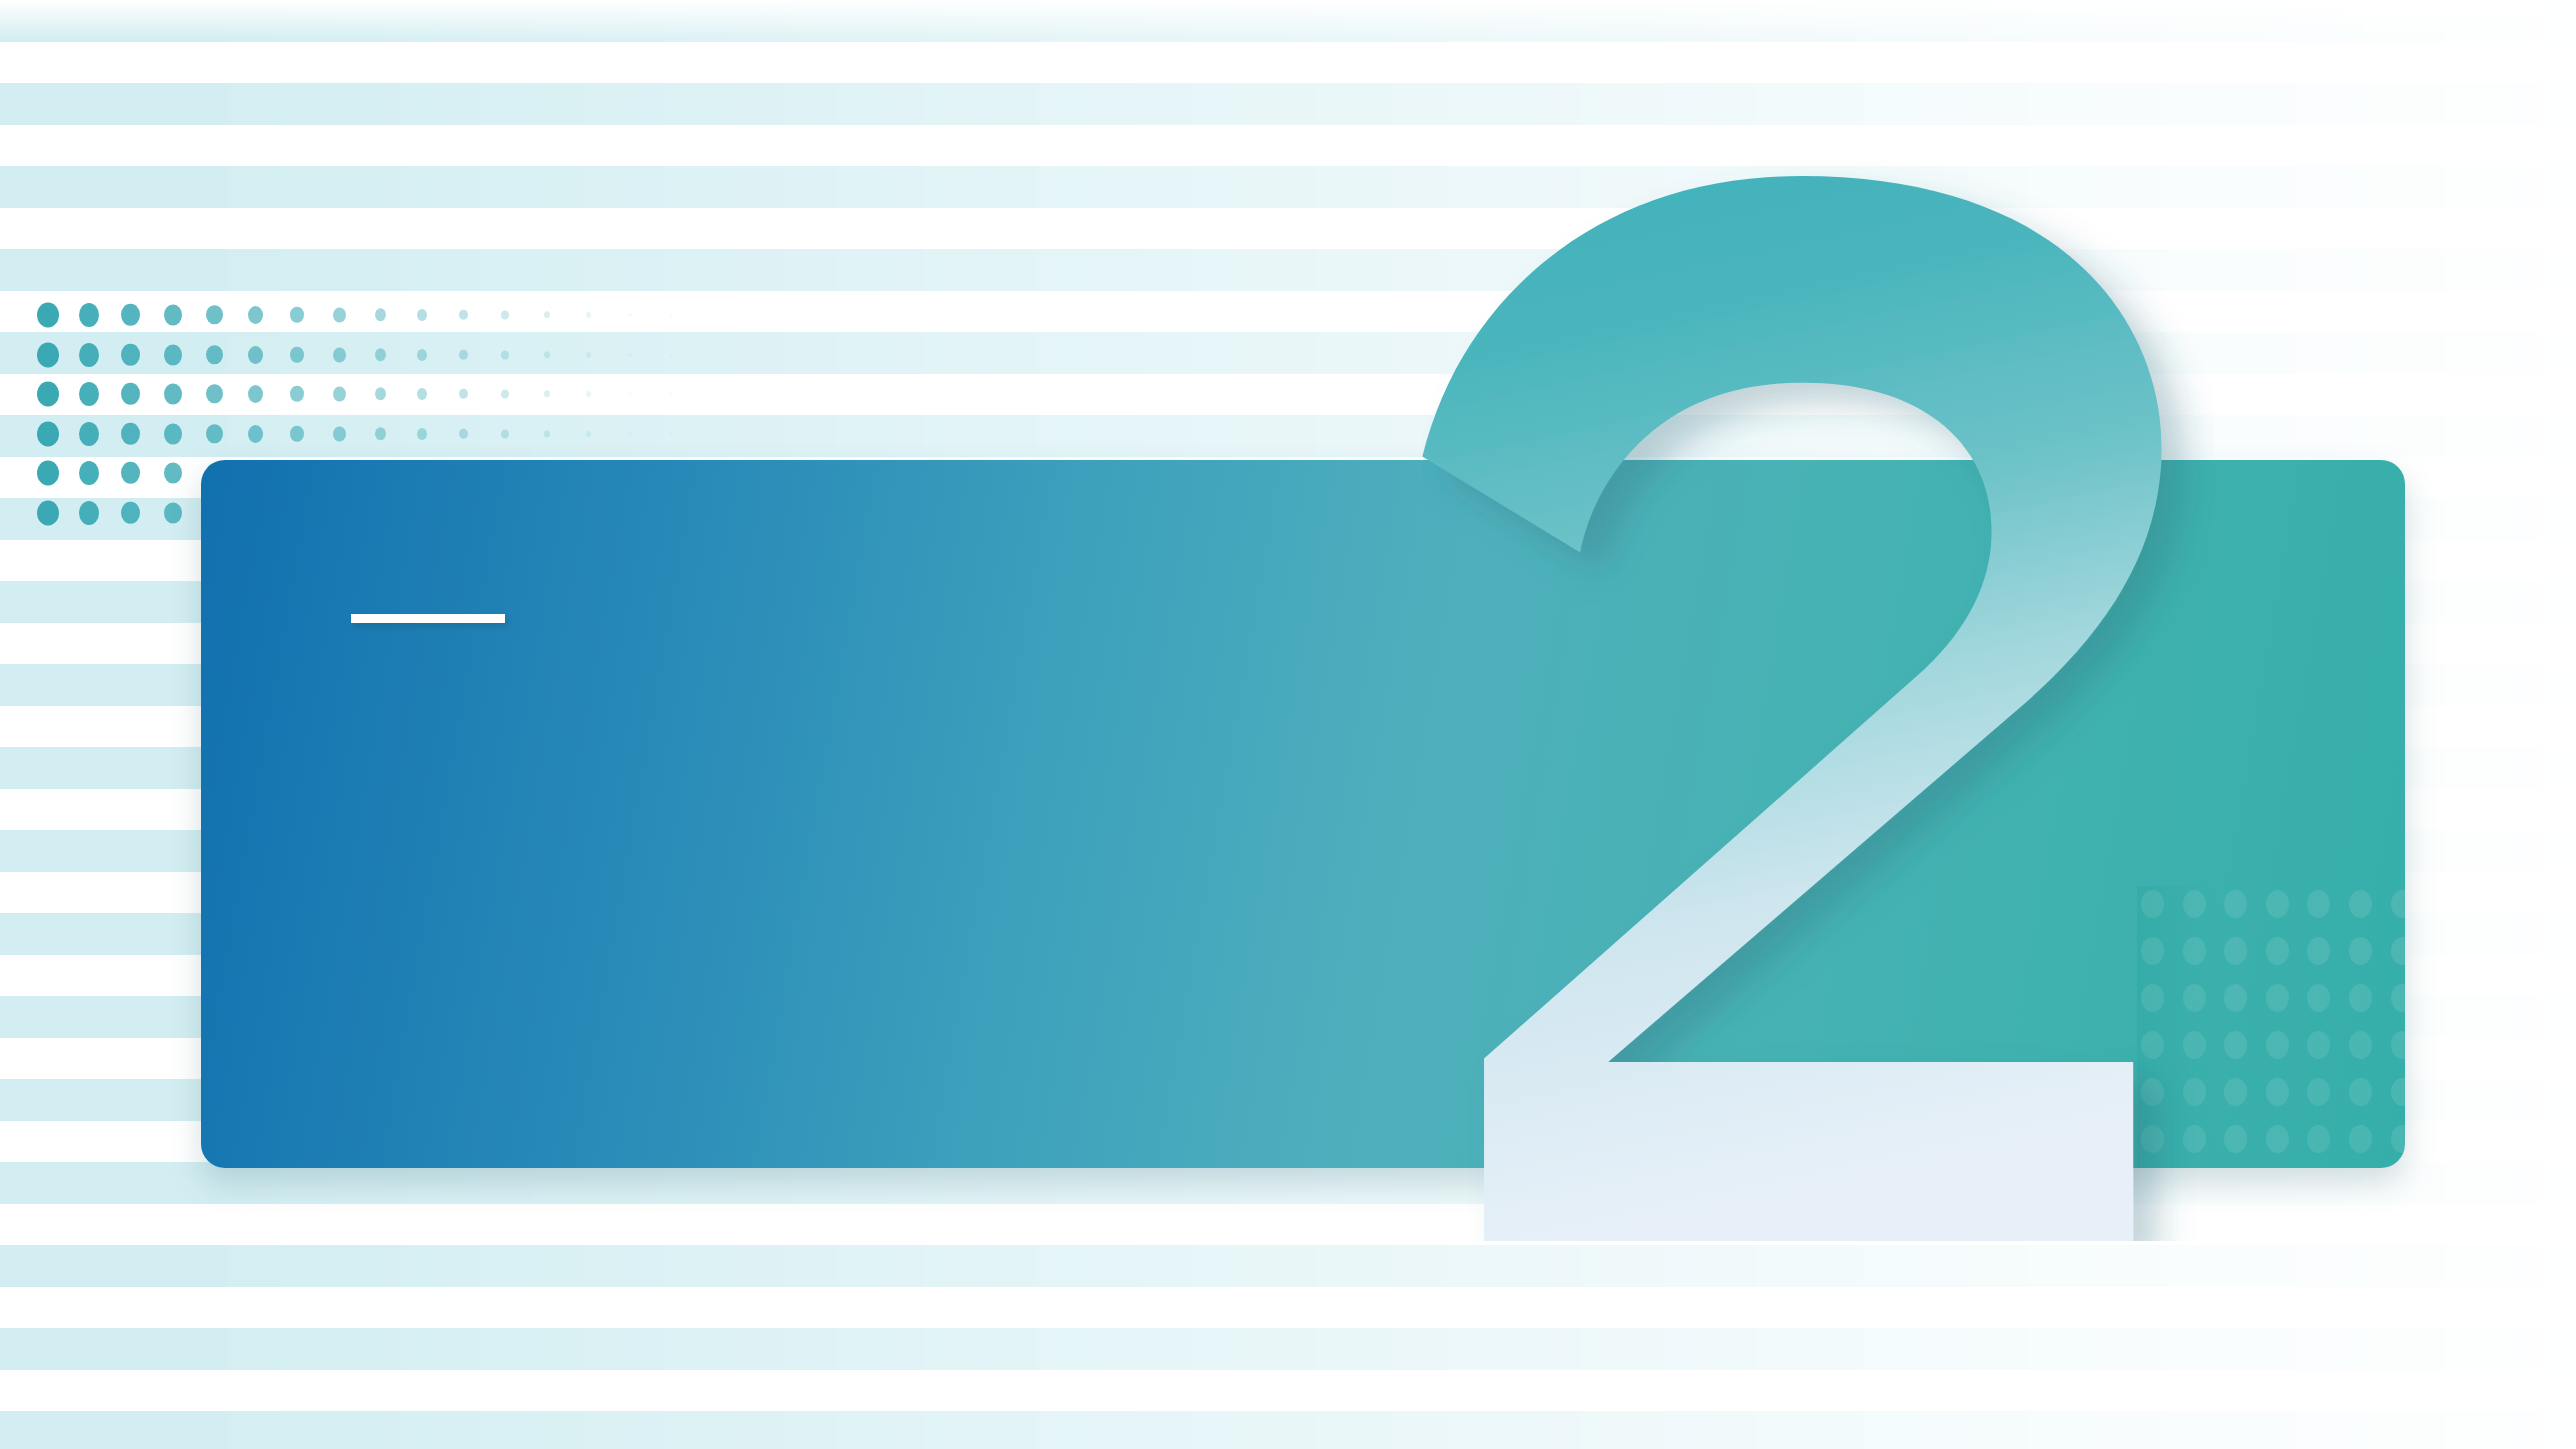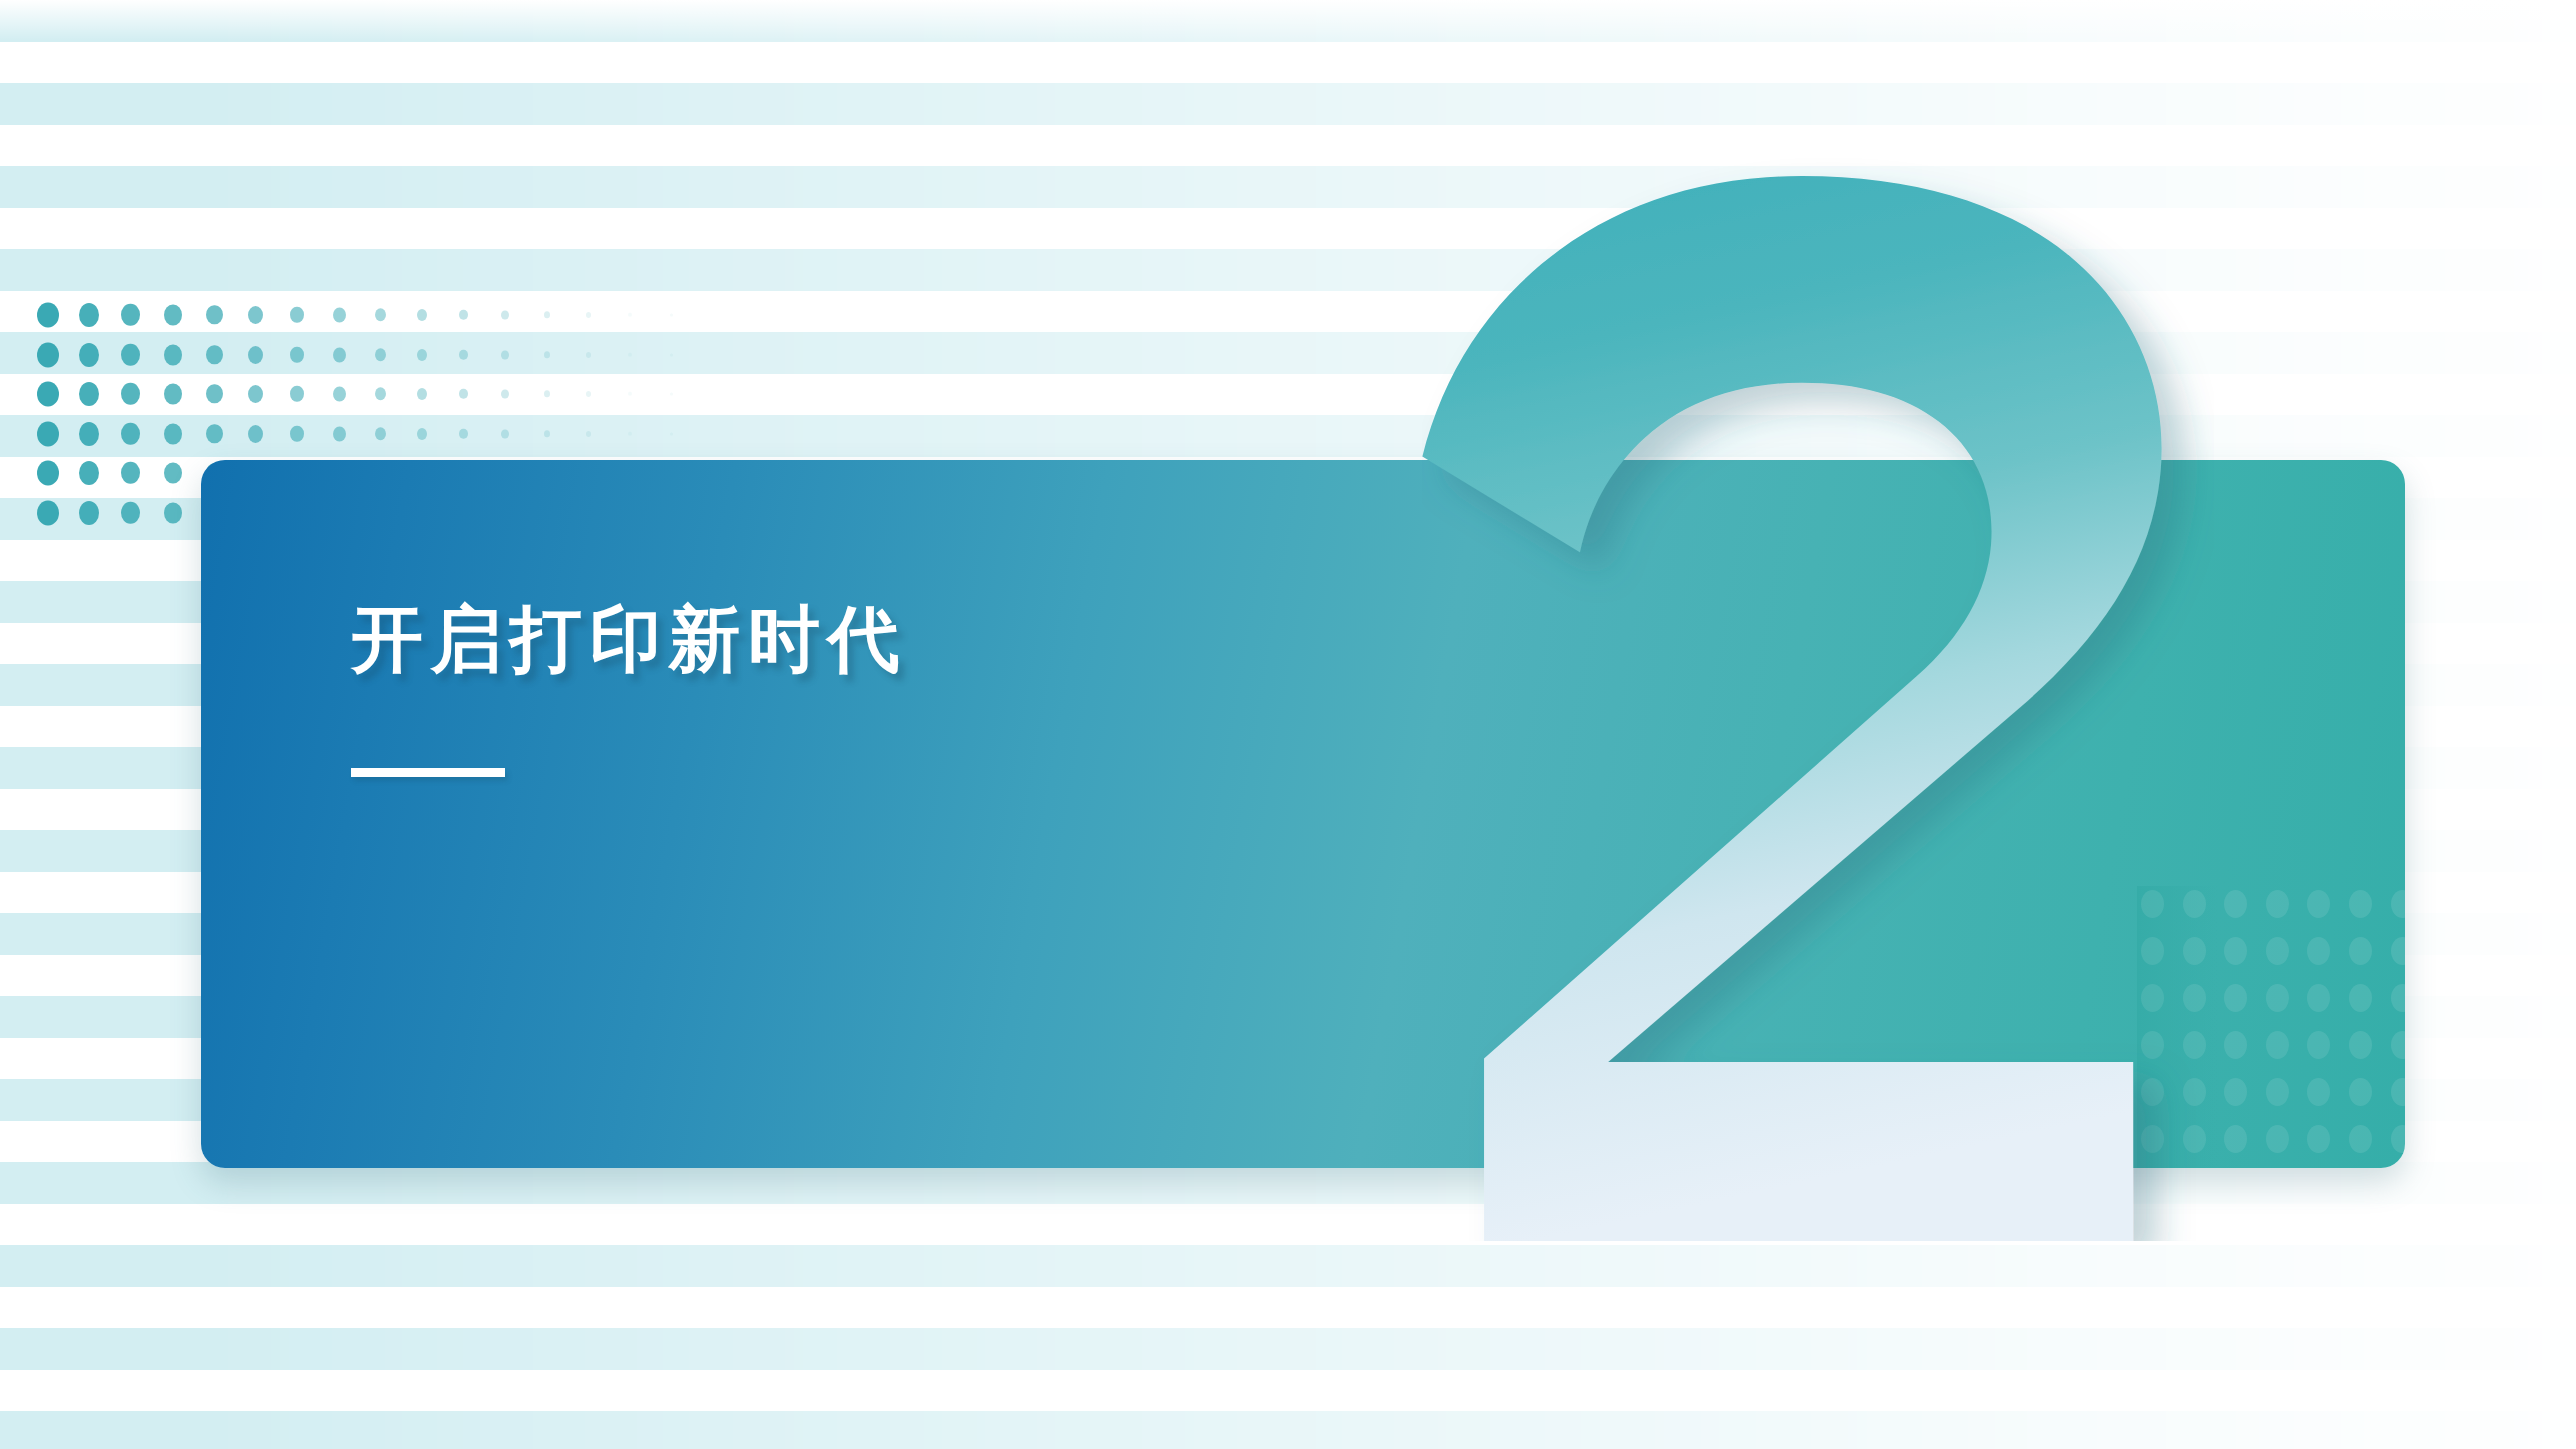--- a/index.html
+++ b/index.html
@@ -301,16 +301,15 @@
       C 472 420, 392 447, 331 503
       C 283 547, 250 604, 235 673
       L 0 530
       C 32 404, 100 299, 205 222
       C 302 151, 423 112, 566 112
       Z"></path>
   </svg>
 </div>
 
 <div id="text-block">
-  <div class="title-line">开启打印新时代</div>
   <div id="divider"></div>
 </div>
 
 
 </body></html>

